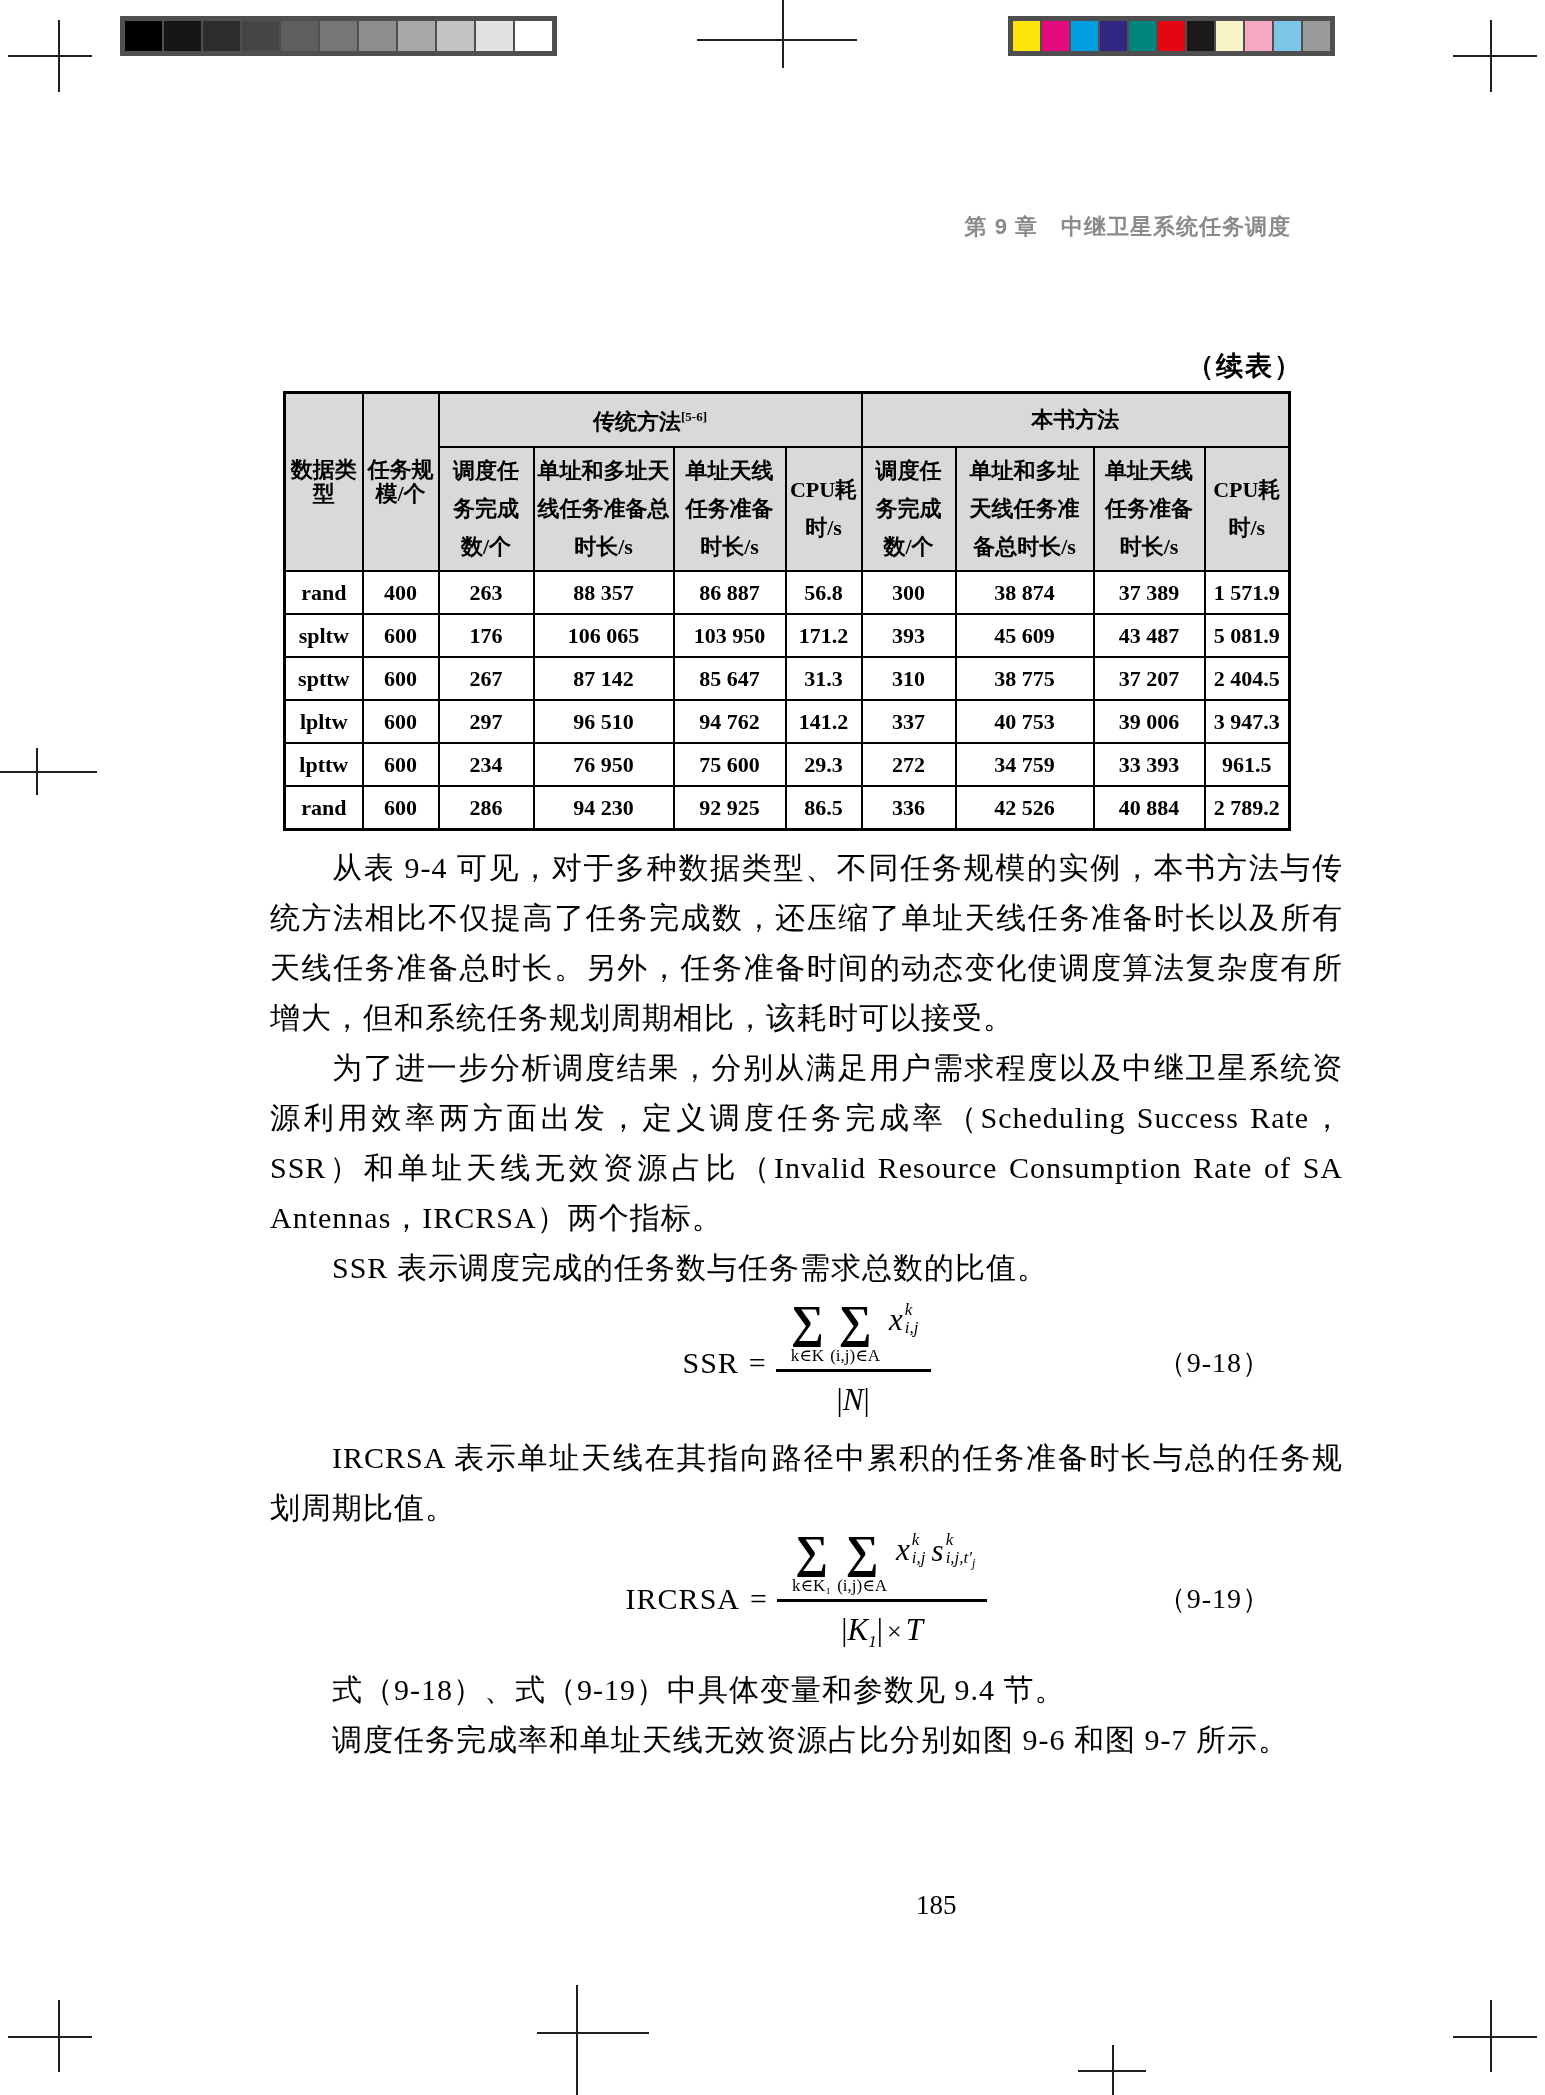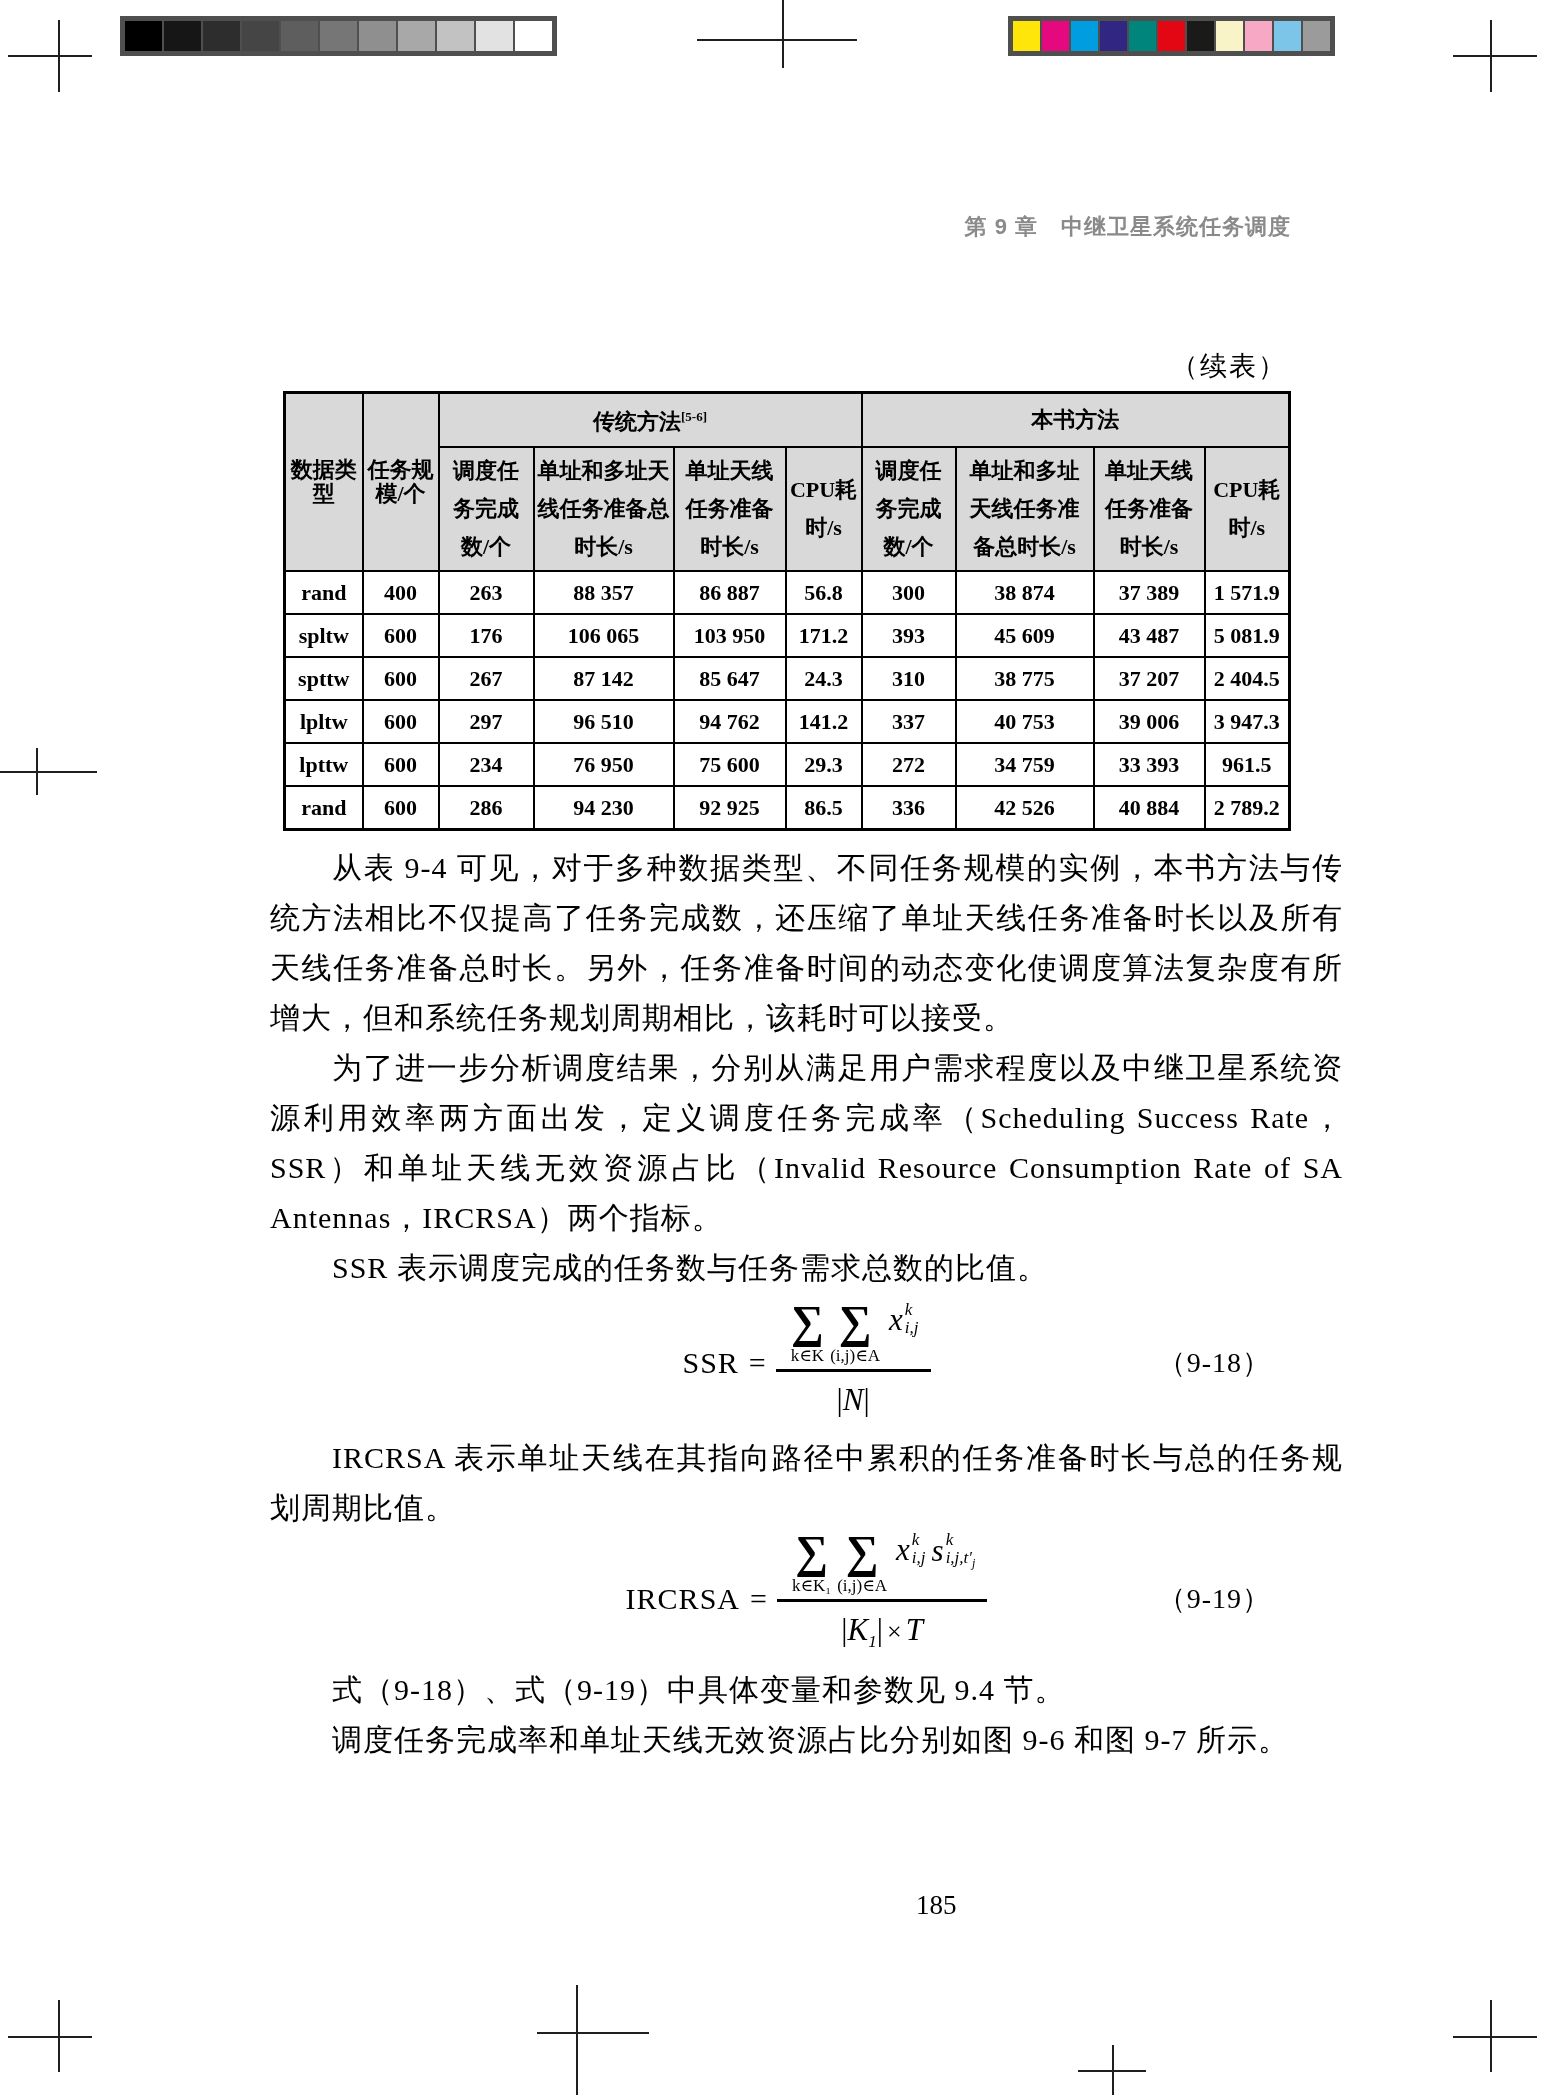--- a/index.html
+++ b/index.html
@@ -36,22 +36,22 @@
   .color-bar { left:1008px; }
   .color-bar .sw { width:27px; }
 
   
   .chapter-head {
     position:absolute; top:212px; right:254px;
     font-family:"Liberation Sans","DejaVu Sans",sans-serif;
     font-size:22px; font-weight:bold; color:#8a8a8a; letter-spacing:1px;
   }
   .continued {
-    position:absolute; top:348px; right:258px;
-    font-size:27px; font-weight:normal; letter-spacing:2px;
+    position:absolute; top:348px; right:242px;
+    font-size:27px; font-weight:bold; letter-spacing:2px;
   }
 
   
   .table-wrap { position:absolute; left:283px; top:391px; }
   table.results { border-collapse:collapse; table-layout:fixed; width:1005px;
                   border:3px solid #000; }
   table.results th, table.results td {
     border:2px solid #000; text-align:center; vertical-align:middle;
     padding:0 3px; overflow:hidden;
   }
@@ -209,21 +209,21 @@
             <td>45 609</td>
             <td>43 487</td>
             <td>5 081.9</td>
           </tr>
           <tr>
             <td>spttw</td>
             <td>600</td>
             <td>267</td>
             <td>87 142</td>
             <td>85 647</td>
-            <td>24.3</td>
+            <td>31.3</td>
             <td>310</td>
             <td>38 775</td>
             <td>37 207</td>
             <td>2 404.5</td>
           </tr>
           <tr>
             <td>lpltw</td>
             <td>600</td>
             <td>297</td>
             <td>96 510</td>

